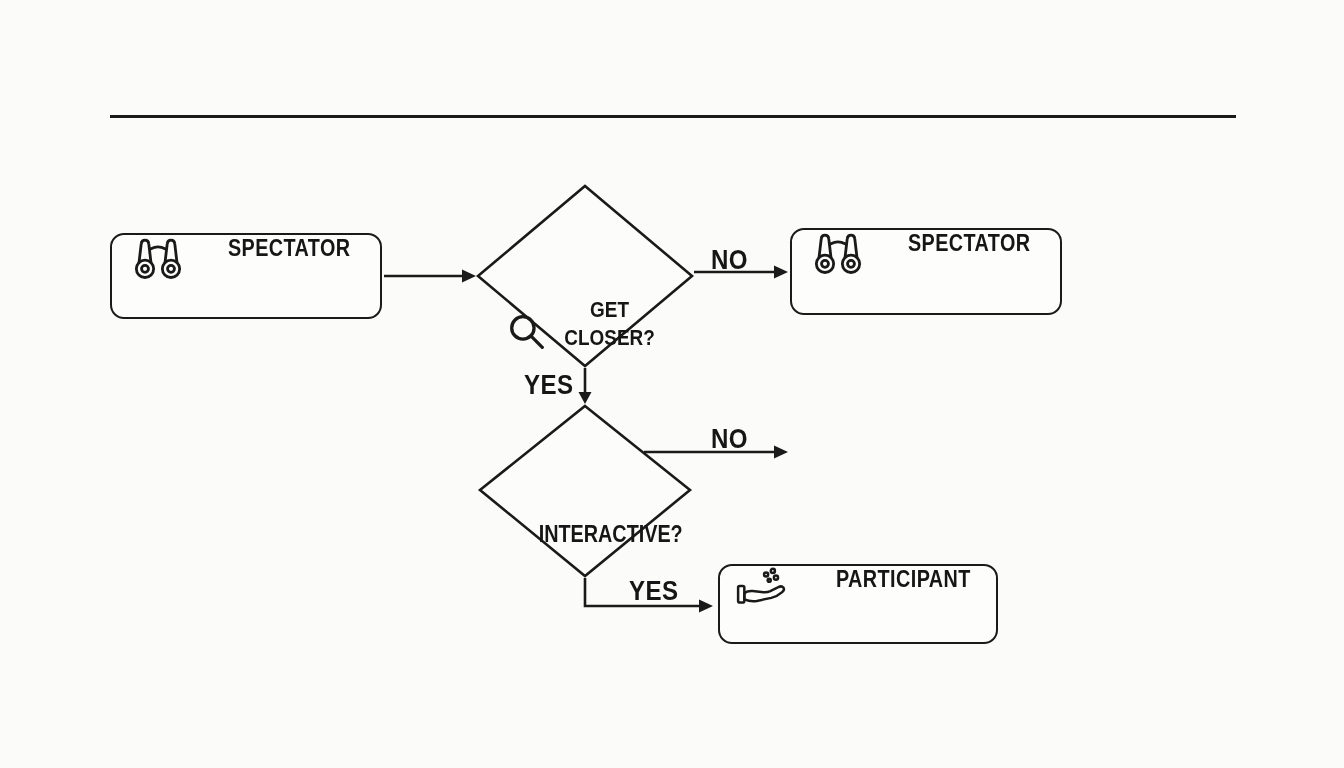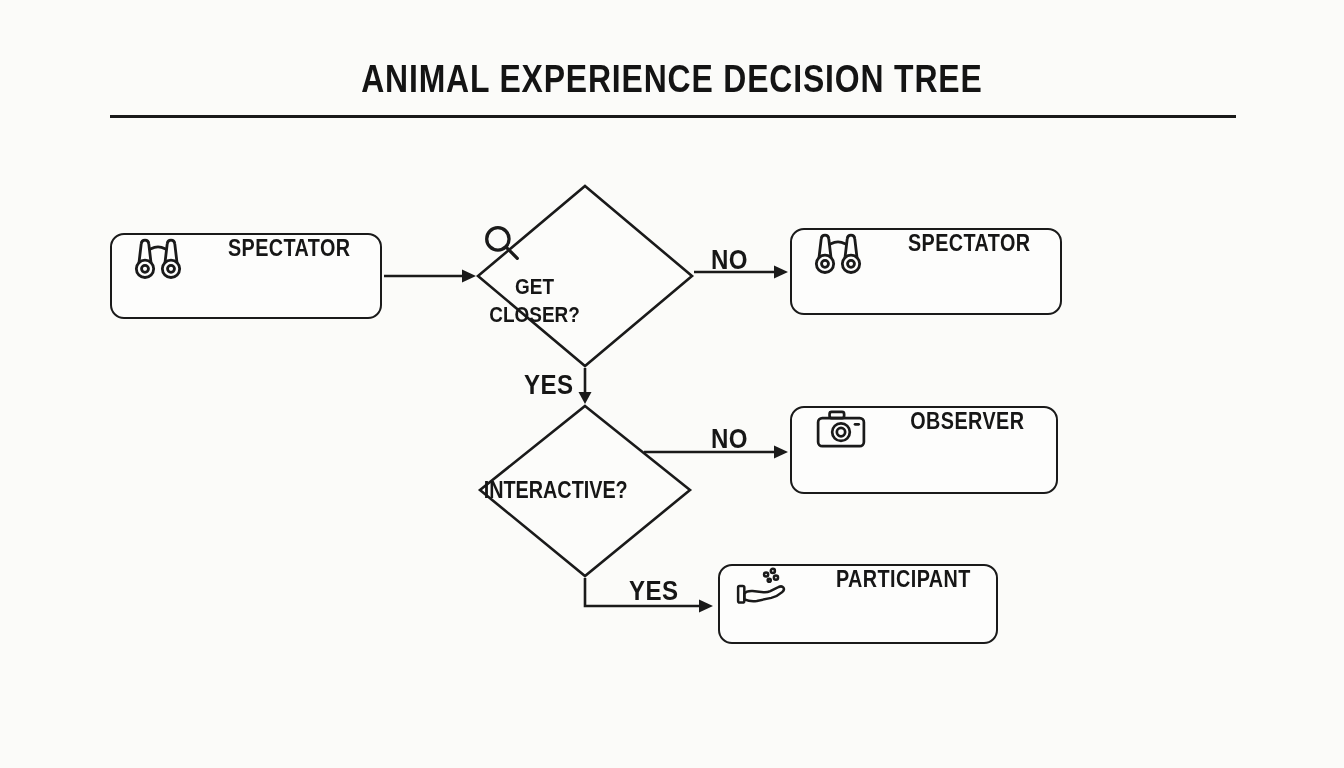--- a/index.html
+++ b/index.html
@@ -35,47 +35,44 @@
   }
   .node-box .label { font-size: 23px; font-weight: 700; letter-spacing: 0.5px; }
 
   .box-start       { left: 110px; top: 233px; width: 272px; height: 86px; }
   .box-spectator   { left: 790px; top: 228px; width: 272px; height: 87px; }
   .box-observer    { left: 790px; top: 406px; width: 268px; height: 88px; }
   .box-participant { left: 718px; top: 564px; width: 280px; height: 80px; }
 
   .diamond-label {
     position: absolute;
-    display: flex; align-items: flex-start; justify-content: center;
-    text-align: center; font-weight: 700; flex-direction: column;
+    display: flex; align-items: flex-end; justify-content: center;
+    text-align: center; font-weight: 700;
   }
   .d1 { left: 482px; top: 200px; width: 206px; height: 152px; gap: 10px; }
   .d1 .lines { display: flex; flex-direction: column; line-height: 28px; font-size: 22px; }
-  .d2 { left: 472px; top: 432px; width: 210px; height: 116px; font-size: 23px; }
+  .d2 { left: 506px; top: 432px; width: 210px; height: 116px; font-size: 23px; }
 
   .edge-label {
     position: absolute; font-size: 28px; font-weight: 700;
     text-align: center; letter-spacing: 0.5px;
   }
   .el-no1  { left: 702px; top: 244px; width: 54px; }
   .el-yes1 { left: 520px; top: 369px; width: 58px; }
   .el-no2  { left: 702px; top: 423px; width: 54px; }
   .el-yes2 { left: 624px; top: 575px; width: 60px; }
 
   .icon { display: inline-flex; align-items: center; justify-content: center; flex: 0 0 auto; }
   .icon svg { display: block; }
 </style>
 </head>
 <body>
 
 <div class="stage">
 
-  <div class="title-wrap">
-    <h1>ANIMAL EXPERIENCE DECISION TREE</h1>
-  </div>
   <div class="title-rule"></div>
 
   <svg class="connectors" width="1344" height="768" viewBox="0 0 1344 768">
 
     <polygon points="585,186 692,276 585,366 478,276" fill="#fcfcfa" stroke="#1a1a1a" stroke-width="2.6"></polygon>
     <polygon points="585,406 690,490 585,576 480,490" fill="#fcfcfa" stroke="#1a1a1a" stroke-width="2.6"></polygon>
 
     <g stroke="#1a1a1a" stroke-width="2.6" fill="none">
       <line x1="384" y1="276" x2="463" y2="276"></line>
       <line x1="694" y1="272" x2="776" y2="272"></line>
@@ -133,32 +130,20 @@
         <path d="M17.5 12.5 Q24 9 30.5 12.5"></path>
         <circle cx="12" cy="31" r="8"></circle>
         <circle cx="36" cy="31" r="8"></circle>
         <circle cx="12" cy="31" r="3.2"></circle>
         <circle cx="36" cy="31" r="3.2"></circle>
       </svg>
     </span>
     <span class="label t">SPECTATOR</span>
   </div>
 
-  <div class="node-box box-observer">
-    <span class="icon">
-      <svg width="52" height="42" viewBox="0 0 50 40" fill="none" stroke="#1a1a1a" stroke-width="2.6" stroke-linecap="round" stroke-linejoin="round">
-        <rect x="3" y="9.5" width="44" height="27" rx="4"></rect>
-        <rect x="14" y="3.5" width="14" height="6" rx="2"></rect>
-        <circle cx="25" cy="23" r="8.5"></circle>
-        <circle cx="25" cy="23" r="4"></circle>
-        <line x1="38.5" y1="15.5" x2="42" y2="15.5"></line>
-      </svg>
-    </span>
-    <span class="label t">OBSERVER</span>
-  </div>
 
   <div class="node-box box-participant">
     <span class="icon">
       <svg width="56" height="44" viewBox="0 0 54 42" fill="none" stroke="#1a1a1a" stroke-width="2.4" stroke-linecap="round" stroke-linejoin="round">
         <circle cx="30" cy="8" r="2"></circle>
         <circle cx="36.5" cy="4.5" r="2"></circle>
         <circle cx="39.5" cy="11" r="2"></circle>
         <circle cx="33" cy="13.5" r="1.5"></circle>
         <rect x="3" y="19" width="6" height="16" rx="1.5"></rect>
         <path d="M9 32 Q15 34.5 21 33.5 L35 30.5 Q41 29 45.5 25 Q48.2 22.6 46.6 20.5 Q45 18.5 41.8 20.2 L34 24 Q31 25.3 27.5 25 L17 24 Q11 23.7 9 26.5 Z"></path>

